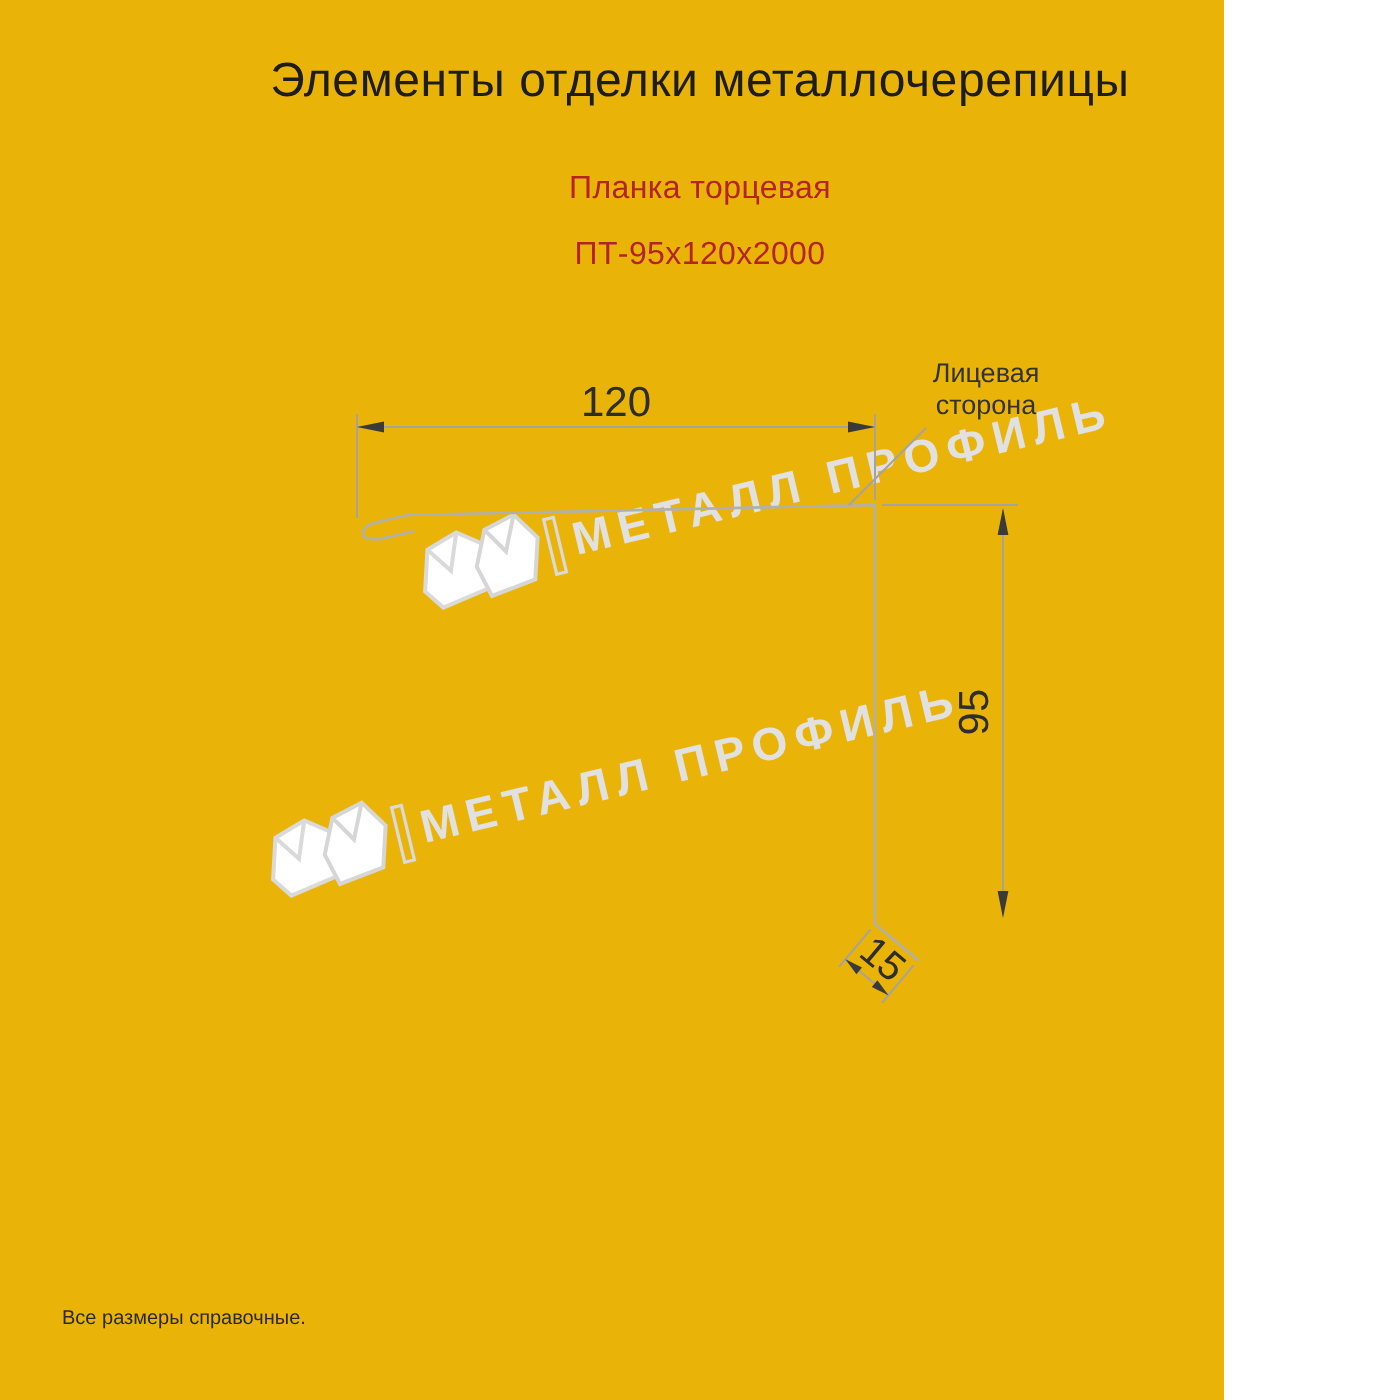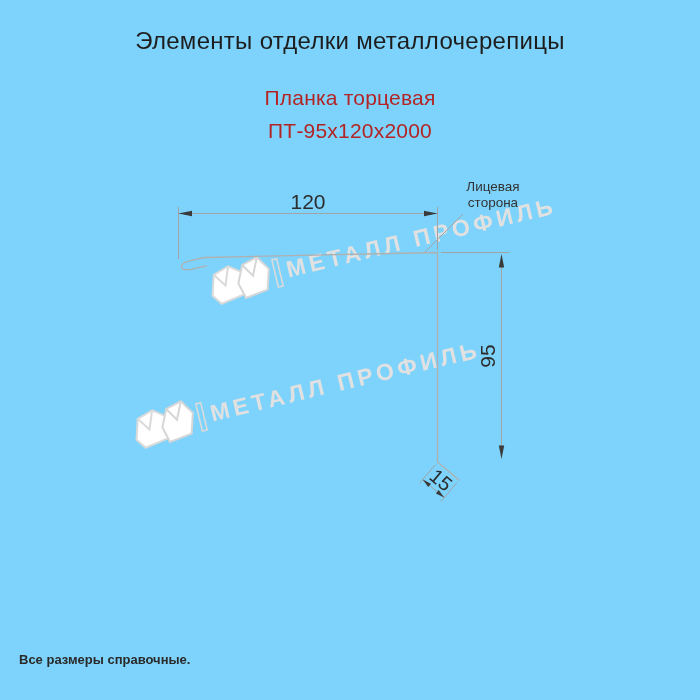--- a/index.html
+++ b/index.html
@@ -1,47 +1,47 @@
 <!DOCTYPE html>
 <html><head>
 <meta charset="utf-8">
 <style>
   html,body{margin:0;padding:0;background:#ffffff;}
   .canvas{
-    position:relative;width:700px;height:700px;background:#7dd3fc;overflow:hidden;
+    position:relative;width:612px;height:700px;background:#eab308;overflow:hidden;
     font-family:"Liberation Sans", sans-serif;color:#1e1e1e;
   }
   .page-title{
     position:absolute;top:27px;left:0;width:700px;margin:0;
     text-align:center;font-size:24px;font-weight:400;color:#1d1d1d;letter-spacing:0.3px;
   }
   .subtitle{
     position:absolute;left:0;width:700px;text-align:center;
-    font-size:21px;font-weight:400;color:#b32424;letter-spacing:0.2px;
+    font-size:16px;font-weight:400;color:#b32424;letter-spacing:0.2px;
   }
   .subtitle.name{top:86px;}
   .subtitle.code{top:119px;text-align:center;}
   .dim-label{
     position:absolute;text-align:center;color:#2d2d2d;font-size:21px;font-weight:400;
   }
   .dim-120{left:276px;top:190px;width:64px;}
   .dim-95{left:470px;top:344px;width:36px;height:24px;line-height:24px;transform:rotate(-90deg);}
   .dim-15{left:420px;top:468px;width:42px;height:24px;line-height:24px;font-size:20px;transform:rotate(40deg);}
   .face-label{
     position:absolute;left:454px;top:179px;width:78px;
     text-align:center;font-size:13.5px;line-height:16px;color:#333333;
   }
   .diagram-svg{position:absolute;left:0;top:0;}
   .wm-text{
     font-size:23px;font-weight:bold;fill:#e1e1e1;letter-spacing:4px;
     font-family:"Liberation Sans", sans-serif;
   }
   .footnote{
-    position:absolute;left:19px;top:651px;
-    font-size:13px;line-height:17px;color:#2a2a2a;font-weight:bold;
+    position:absolute;left:31px;top:651px;
+    font-size:10px;line-height:17px;color:#2a2a2a;
   }
 </style>
 </head>
 <body>
 
 <div class="canvas">
 
   <h1 class="page-title">Элементы отделки металлочерепицы</h1>
   <div class="subtitle name">Планка торцевая</div>
   <div class="subtitle code">ПТ-95х120х2000</div>

